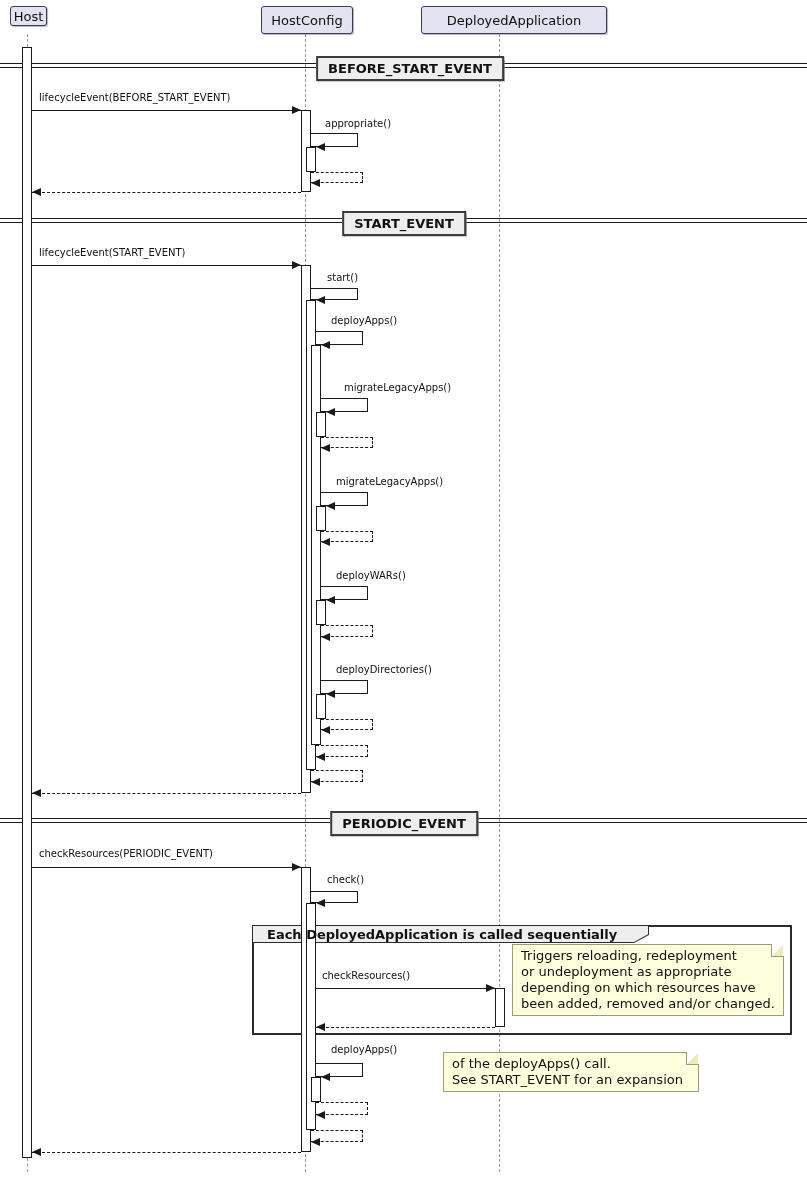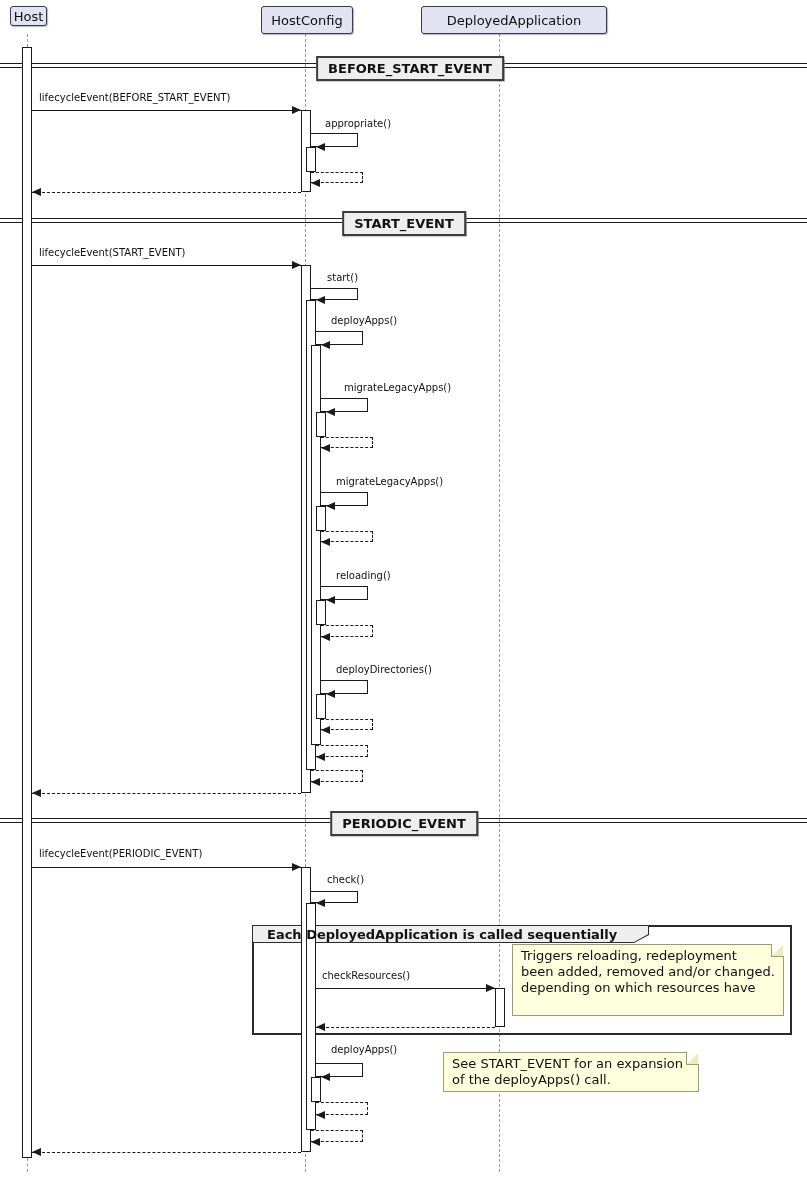--- a/index.html
+++ b/index.html
@@ -81,42 +81,42 @@
   <div class="arrow-l" style="left:326px;top:408px;"></div>
   <div class="loop ret" style="left:321px;top:437px;width:52px;height:11px;"></div>
   <div class="arrow-l" style="left:321px;top:444px;"></div>
 
   <div class="msg-label" style="left:336px;top:476px;">migrateLegacyApps()</div>
   <div class="loop" style="left:321px;top:492px;width:47px;height:14px;"></div>
   <div class="arrow-l" style="left:326px;top:502px;"></div>
   <div class="loop ret" style="left:321px;top:531px;width:52px;height:11px;"></div>
   <div class="arrow-l" style="left:321px;top:538px;"></div>
 
-  <div class="msg-label" style="left:336px;top:570px;">reloading()</div>
+  <div class="msg-label" style="left:336px;top:570px;">deployWARs()</div>
   <div class="loop" style="left:321px;top:586px;width:47px;height:14px;"></div>
   <div class="arrow-l" style="left:326px;top:596px;"></div>
   <div class="loop ret" style="left:321px;top:625px;width:52px;height:12px;"></div>
   <div class="arrow-l" style="left:321px;top:633px;"></div>
 
   <div class="msg-label" style="left:336px;top:664px;">deployDirectories()</div>
   <div class="loop" style="left:321px;top:680px;width:47px;height:14px;"></div>
   <div class="arrow-l" style="left:326px;top:690px;"></div>
   <div class="loop ret" style="left:321px;top:719px;width:52px;height:11px;"></div>
   <div class="arrow-l" style="left:321px;top:726px;"></div>
 
   <div class="loop ret" style="left:316px;top:745px;width:52px;height:12px;"></div>
   <div class="arrow-l" style="left:316px;top:753px;"></div>
 
   <div class="loop ret" style="left:311px;top:770px;width:52px;height:12px;"></div>
   <div class="arrow-l" style="left:311px;top:778px;"></div>
 
   <div class="hline ret" style="left:32px;top:793px;width:269px;"></div>
   <div class="arrow-l" style="left:32px;top:789px;"></div>
 
-  <div class="msg-label" style="left:39px;top:848px;">lifecycleEvent(PERIODIC_EVENT)</div>
+  <div class="msg-label" style="left:39px;top:848px;">checkResources(PERIODIC_EVENT)</div>
   <div class="hline" style="left:32px;top:867px;width:269px;"></div>
   <div class="arrow-r" style="left:292px;top:863px;"></div>
 
   <div class="msg-label" style="left:327px;top:874px;">check()</div>
   <div class="loop" style="left:311px;top:891px;width:47px;height:12px;"></div>
   <div class="arrow-l" style="left:316px;top:899px;"></div>
 
   <div class="group-box" style="left:252px;top:925px;width:540px;height:110px;"></div>
   <div class="group-header-outline" style="left:252px;top:925px;width:397px;height:18px;"></div>
   <div class="group-header-fill" style="left:253px;top:926px;width:395px;height:16px;"></div>
@@ -125,32 +125,33 @@
   <div class="msg-label" style="left:322px;top:970px;">checkResources()</div>
   <div class="hline" style="left:316px;top:988px;width:179px;"></div>
   <div class="arrow-r" style="left:486px;top:984px;"></div>
 
   <div class="hline ret" style="left:316px;top:1027px;width:179px;"></div>
   <div class="arrow-l" style="left:316px;top:1023px;"></div>
 
   <div class="note" style="left:512px;top:944px;width:272px;height:72px;">
     <div class="fold"></div>
     <div class="note-line">Triggers reloading, redeployment</div>
+    <div class="note-line">or undeployment as appropriate</div>
+    <div class="note-line">depending on which resources have</div>
     <div class="note-line">been added, removed and/or changed.</div>
-    <div class="note-line">depending on which resources have</div>
   </div>
 
   <div class="msg-label" style="left:331px;top:1044px;">deployApps()</div>
   <div class="loop" style="left:316px;top:1063px;width:47px;height:14px;"></div>
   <div class="arrow-l" style="left:321px;top:1073px;"></div>
 
   <div class="note" style="left:443px;top:1052px;width:256px;height:40px;">
     <div class="fold"></div>
+    <div class="note-line">of the deployApps() call.</div>
     <div class="note-line">See START_EVENT for an expansion</div>
-    <div class="note-line">of the deployApps() call.</div>
   </div>
 
   <div class="loop ret" style="left:316px;top:1102px;width:52px;height:13px;"></div>
   <div class="arrow-l" style="left:316px;top:1111px;"></div>
 
   <div class="loop ret" style="left:311px;top:1130px;width:52px;height:12px;"></div>
   <div class="arrow-l" style="left:311px;top:1138px;"></div>
 
   <div class="hline ret" style="left:32px;top:1152px;width:269px;"></div>
   <div class="arrow-l" style="left:32px;top:1148px;"></div>

